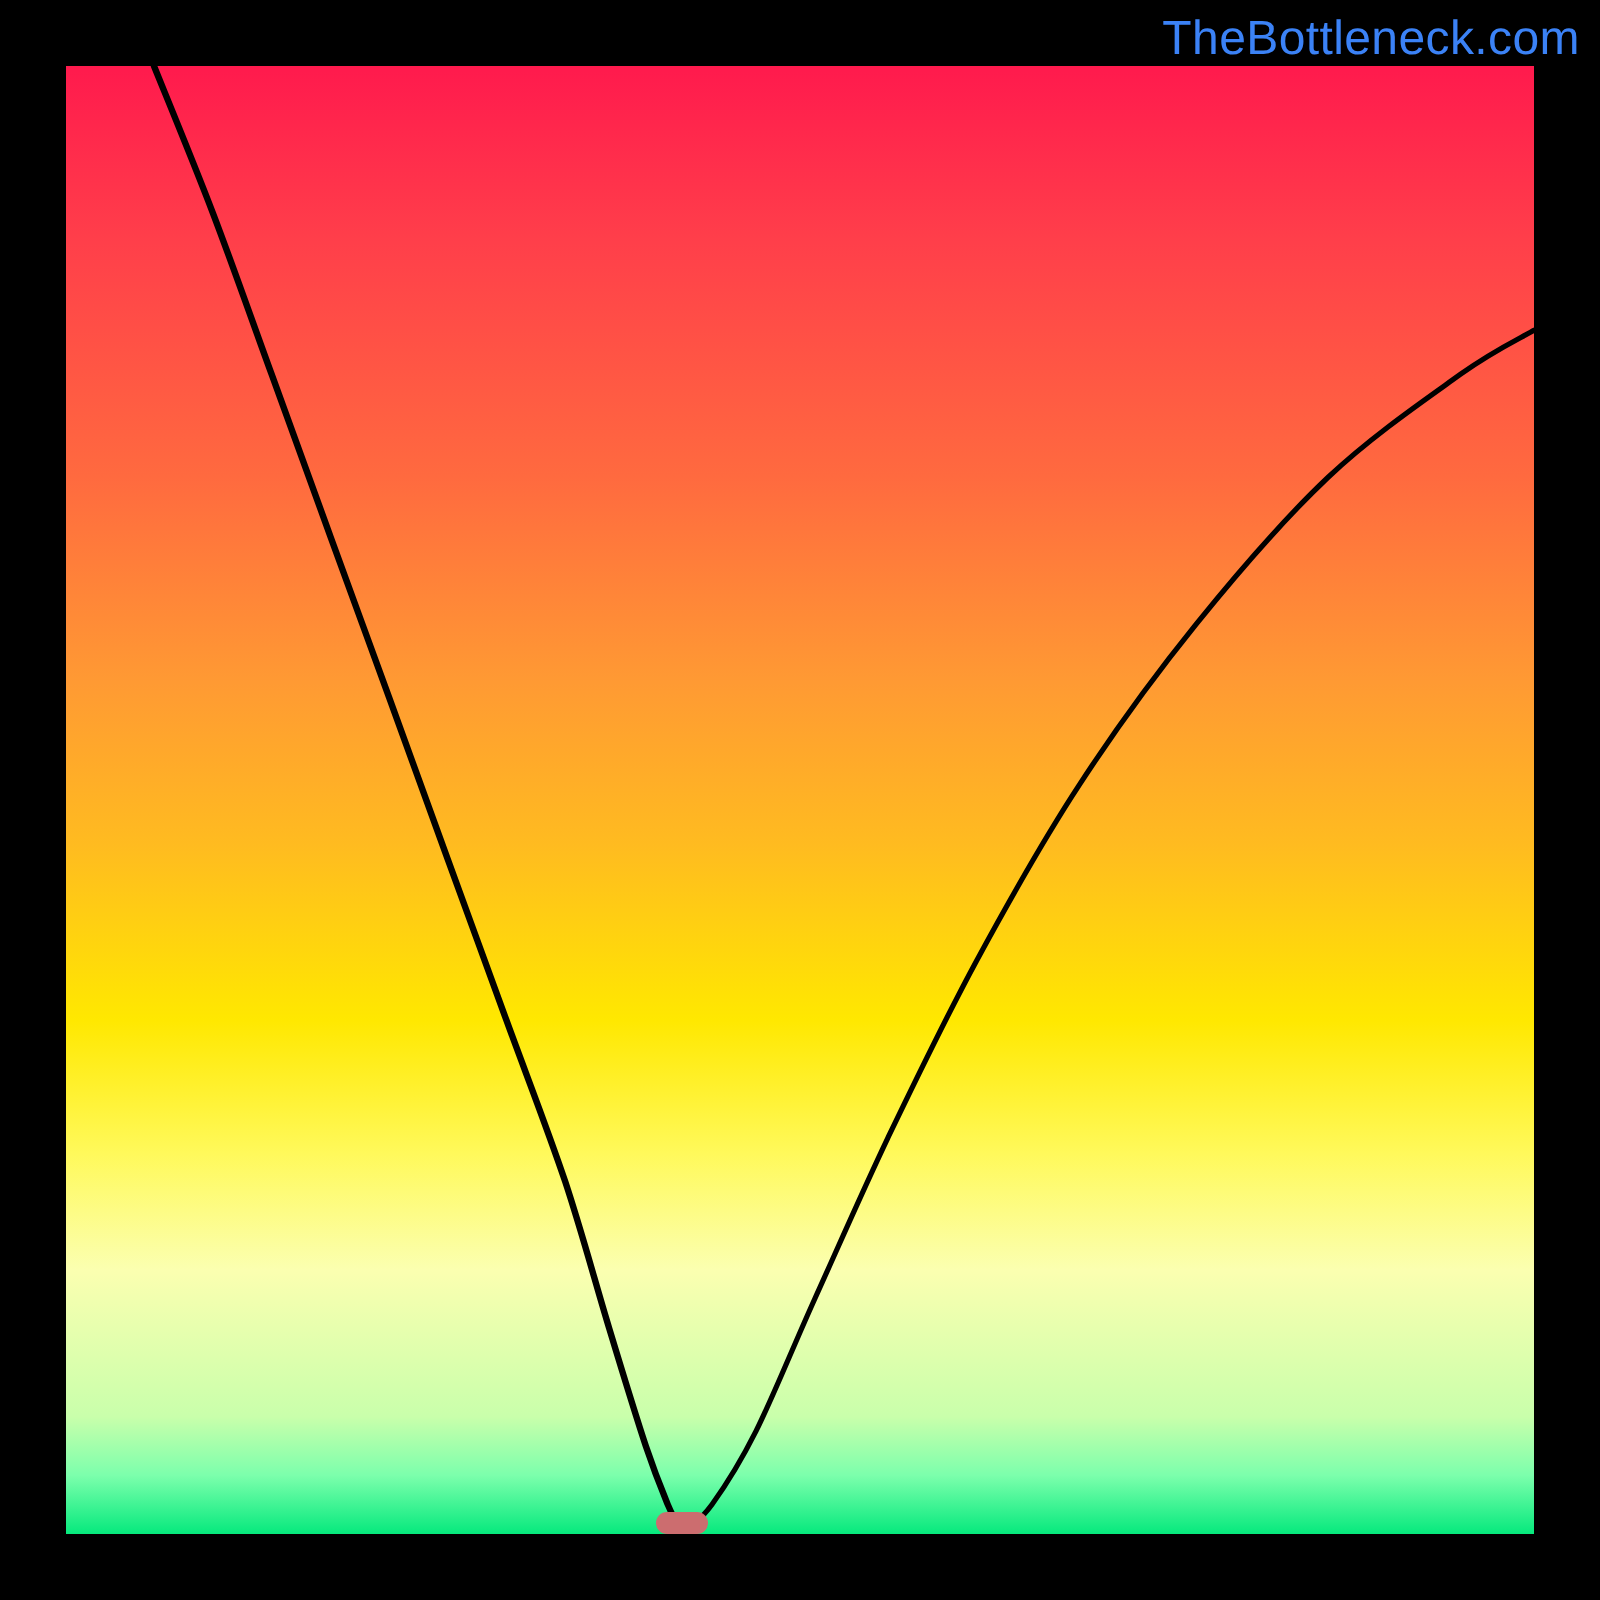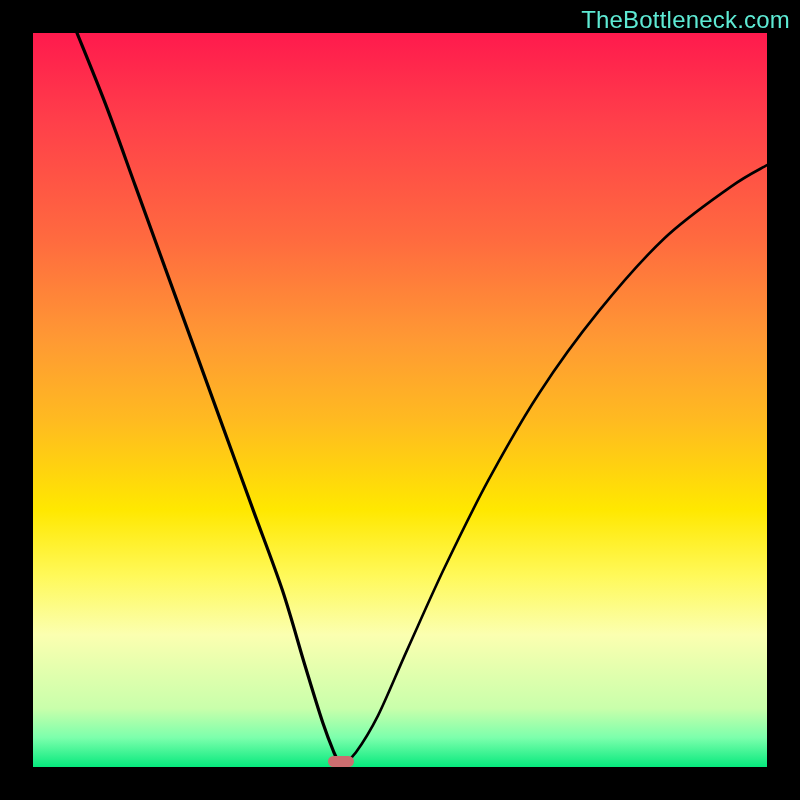--- a/index.html
+++ b/index.html
@@ -44,21 +44,21 @@
     top: 0;
     width: 734px;
     height: 734px;
   }
   .watermark {
     position: absolute;
     top: 6px;
     right: 10px;
     font-family: Arial, Helvetica, sans-serif;
     font-size: 24px;
-    color: #5eead4;
+    color: #3b82f6;
     letter-spacing: 0.2px;
     user-select: none;
   }
   .marker {
     position: absolute;
     border-radius: 9px;
     background: #CC6D6F;
   }
 </style>
 </head>

